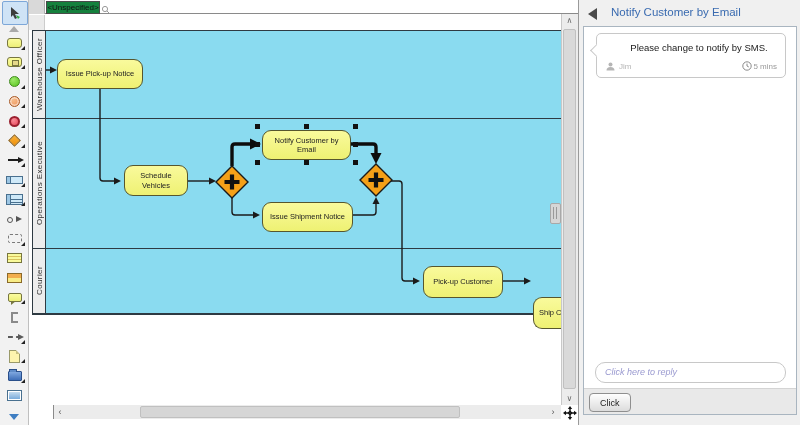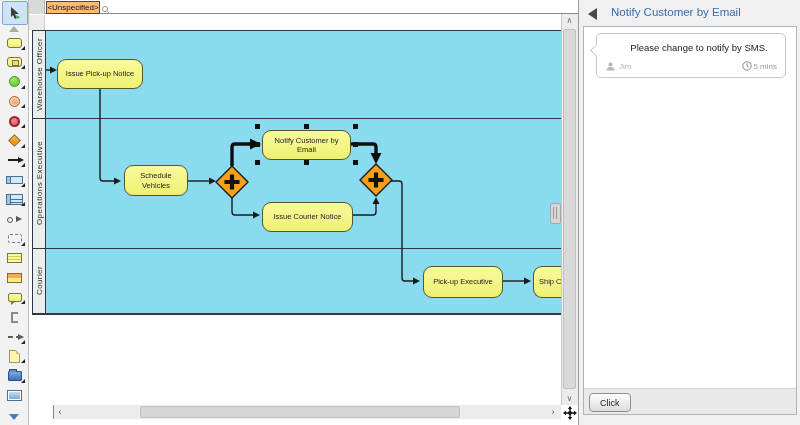--- a/index.html
+++ b/index.html
@@ -43,37 +43,37 @@
   .g-note .g::after{content:"";position:absolute;right:-1px;top:-1px;border-top:4px solid #f2f2f2;border-left:4px solid #c8c183;}
   .g-folder .g{width:14px;height:10px;background:linear-gradient(#7fa8e0,#3f6fb8);border:1px solid #2a4f8a;border-radius:1px;}
   .g-folder .g::before{content:"";position:absolute;left:0;top:-3px;width:6px;height:2px;background:#5f8cc8;border:1px solid #2a4f8a;border-bottom:none;}
   .g-picture .g{width:15px;height:11px;background:linear-gradient(#cfe2f2,#6fa4d8);border:1px solid #49708f;box-shadow:inset 0 0 0 1px #fff;}
   .tb-down{left:9px;top:414px;width:0;height:0;border-left:5px solid transparent;border-right:5px solid transparent;border-top:6px solid #3f7ec2;}
 
   
   .tabrow{left:29px;top:0;width:549px;height:14px;background:#fff;border-bottom:1px solid #8a8a8a;box-sizing:border-box;}
   .corner1{left:29px;top:0;width:16px;height:14px;background:#d9d9d9;border-right:1px solid #b0b0b0;box-sizing:border-box;}
   .corner2{left:29px;top:15px;width:16px;height:15px;background:#ebebeb;border-right:1px solid #cccccc;box-sizing:border-box;}
-  .tabbox{left:46px;top:1px;width:54px;height:13px;background:#fdba74;border:1px solid #4a4a4a;box-sizing:border-box;font-size:8px;display:flex;align-items:center;justify-content:center;color:#111;}
+  .tabbox{left:46px;top:1px;width:54px;height:13px;background:#15803d;border:1px solid #4a4a4a;box-sizing:border-box;font-size:8px;display:flex;align-items:center;justify-content:center;color:#111;}
   .subrow{left:45px;top:15px;width:533px;height:15px;background:#fff;}
 
   
   .lane-body{left:33px;top:31px;width:528px;height:282px;background:#8adbf0;}
   .lane-labelcol{left:33px;top:31px;width:13px;height:282px;background:#ededed;border-right:1px solid #2e3a42;box-sizing:border-box;}
   .pool-top{left:32px;top:30px;width:529px;height:1px;background:#2e3a42;}
   .pool-left{left:32px;top:30px;width:1px;height:284px;background:#2e3a42;}
   .pool-bottom{left:32px;top:313px;width:529px;height:2px;background:#2e3a42;}
   .lane-line{left:32px;width:529px;height:1px;background:#2e3a42;}
   .lane-label{left:33px;width:13px;display:flex;align-items:center;justify-content:center;color:#333;font-size:8px;}
   .lane-label span{writing-mode:vertical-rl;transform:rotate(180deg);letter-spacing:.4px;white-space:nowrap;}
 
   
   .task{position:absolute;background:linear-gradient(#f9fa9c,#eef173);border:1.2px solid #56562e;border-radius:9px;box-sizing:border-box;display:flex;align-items:center;justify-content:center;text-align:center;font-size:7.5px;color:#222;line-height:1.25;padding:14px 2px;}
   .task.nowrap{white-space:nowrap;overflow:hidden;}
-  .task.cut{border-right:none;border-radius:9px 0 0 9px;justify-content:flex-start;padding-left:5px;overflow:hidden;white-space:nowrap;}
+  .task.cut{border-right:none;border-radius:9px 0 0 9px;justify-content:flex-start;padding-left:5px;overflow:hidden;white-space:nowrap;margin-top:31px;}
   .handle{position:absolute;width:5px;height:5px;background:#111;}
   .grip{left:550px;top:203px;width:11px;height:21px;background:#d6d6d6;border:1px solid #a8a8a8;border-radius:2px;box-sizing:border-box;}
   .grip::after{content:"";position:absolute;left:2px;top:3px;width:2px;height:12px;border-left:1.5px solid #9a9a9a;border-right:1.5px solid #9a9a9a;}
 
   
   .vscroll{left:561px;top:14px;width:17px;height:391px;background:#ececec;border-left:1px solid #c8c8c8;box-sizing:border-box;}
   .vthumb{left:563px;top:29px;width:13px;height:360px;background:#d9d9d9;border:1px solid #c0c0c0;border-radius:2px;box-sizing:border-box;}
   .varrow{position:absolute;left:561px;width:17px;height:13px;color:#6a6a6a;font-size:8px;display:flex;align-items:center;justify-content:center;}
   .hscroll{left:53px;top:405px;width:508px;height:14px;background:#ececec;border-left:1px solid #8a8a8a;box-sizing:border-box;}
   .hthumb{left:140px;top:406px;width:320px;height:12px;background:#d6d6d6;border:1px solid #c0c0c0;border-radius:2px;box-sizing:border-box;}
@@ -255,24 +255,24 @@
   <div class="task nowrap" style="left:57px;top:59px;width:86px;height:28px;">
       <span>Issue Pick-up Notice</span>
     </div>
   <div class="task" style="left:124px;top:165px;width:64px;height:31px;text-align:center;">
       <span>Schedule Vehicles</span>
     </div>
   <div class="task" style="left:262px;top:130px;width:89px;height:29px;">
       <span>Notify Customer by Email</span>
     </div>
   <div class="task nowrap" style="left:262px;top:202px;width:91px;height:25px;">
-      <span>Issue Courier Notice</span>
+      <span>Issue Shipment Notice</span>
     </div>
   <div class="task" style="left:423px;top:266px;width:80px;height:32px;">
-      <span>Pick-up Executive</span>
+      <span>Pick-up Customer</span>
     </div>
   <div class="task cut" style="left:533px;top:266px;width:28px;height:32px;">
       <span>Ship C</span>
     </div>
 
   <div id="handles">
       <div class="handle" style="left: 254.5px; top: 123.5px;"></div>
       <div class="handle" style="left: 303.5px; top: 123.5px;"></div>
       <div class="handle" style="left: 352.5px; top: 123.5px;"></div>
       <div class="handle" style="left: 254.5px; top: 141.5px;"></div>
@@ -319,18 +319,21 @@
       </span>
       <span class="meta-right">
         <svg width="10" height="10" viewBox="0 0 10 10">
           <circle cx="5" cy="5" r="4.2" fill="none" stroke="#8a8a8a" stroke-width="1"></circle>
           <path d="M5,2.6 V5 L6.8,6" fill="none" stroke="#8a8a8a" stroke-width="1"></path>
         </svg>
         <span>5 mins</span>
       </span>
     </div>
   </div>
+  <div class="abs reply">
+    <input type="text" placeholder="Click here to reply" style="">
+  </div>
   <div class="abs panel-footer"></div>
   <div class="abs follow-btn">
       <span>Click</span>
     </div>
 
 </div>
 
 </body></html>

